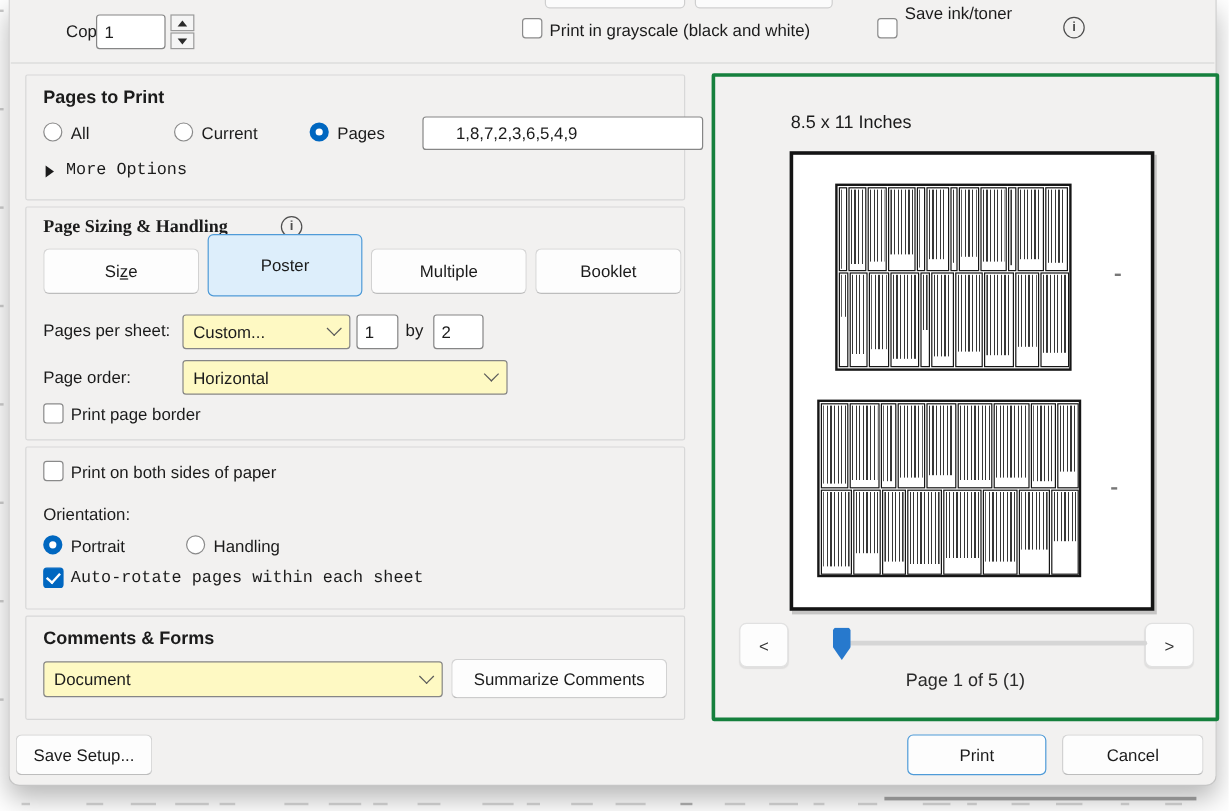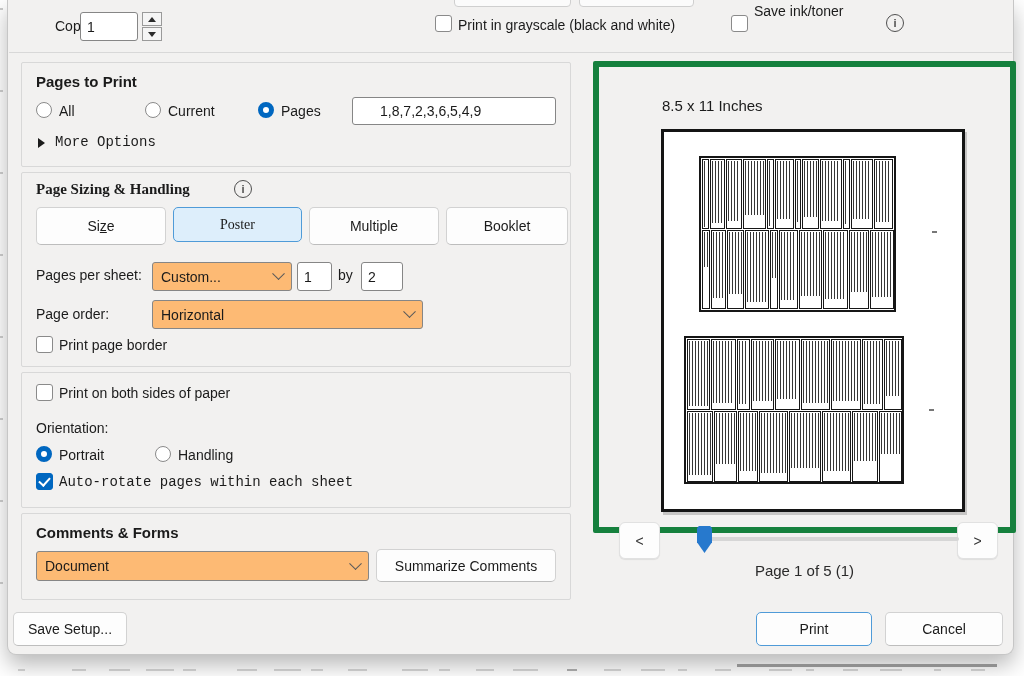--- a/index.html
+++ b/index.html
@@ -13,21 +13,21 @@
   .lbl{position:absolute;font-size:14px;white-space:nowrap;}
   .h1{position:absolute;font-size:15px;font-weight:bold;white-space:nowrap;}
   .btn{position:absolute;background:#fdfdfd;border:1px solid #d2d2d2;border-bottom-color:#bdbdbd;
        border-radius:5px;font-size:14px;display:flex;align-items:center;justify-content:center;
        box-sizing:border-box;cursor:default;}
   .btn.sel{background:#ddeefb;border:1.5px solid #4f9bd8;}
   .btn.primary{border:1.5px solid #4f9bd8;}
   .cut{position:absolute;top:-19px;height:26px;background:#fbfbfb;border:1px solid #cfcfcf;border-radius:4px;box-sizing:border-box;}
   .input{position:absolute;background:#ffffff;border:1px solid #868686;border-radius:3px;
          font-size:14px;font-family:"Liberation Sans",sans-serif;padding:0 6px;box-sizing:border-box;color:#1b1b1b;}
-  .dd{position:absolute;background:#fdba74;border:1px solid #868686;border-radius:3px;
+  .dd{position:absolute;background:#fef9c3;border:1px solid #868686;border-radius:3px;
       font-size:14px;display:flex;align-items:center;padding:0 8px;box-sizing:border-box;}
   .dd .txt{flex:1;white-space:nowrap;overflow:hidden;}
   .chev{width:8px;height:8px;border-right:1.4px solid #5a5a5a;border-bottom:1.4px solid #5a5a5a;
         transform:rotate(45deg) translate(-2px,-2px);flex:none;}
   .radio{position:absolute;width:16px;height:16px;border-radius:50%;background:#fff;
          border:1px solid #8a8a8a;box-sizing:border-box;}
   .radio.on{border:5px solid #0067c0;}
   .cb{position:absolute;width:17px;height:17px;background:#fff;border:1px solid #8a8a8a;
       border-radius:3px;box-sizing:border-box;}
   .cb.on{background:#0067c0;border-color:#0067c0;}
@@ -37,22 +37,22 @@
         box-sizing:border-box;display:flex;align-items:center;justify-content:center;
         font-size:11px;font-weight:bold;color:#4f4f4f;}
   .tri-r{position:absolute;width:0;height:0;border-left:7px solid #1b1b1b;
          border-top:5px solid transparent;border-bottom:5px solid transparent;}
   .spin{position:absolute;width:20px;height:29px;box-sizing:border-box;}
   .spin .half{position:absolute;left:0;width:20px;height:14px;background:#f5f5f5;
         border:1px solid #9a9a9a;box-sizing:border-box;display:flex;align-items:center;justify-content:center;}
   .spin .up{top:0;} .spin .dn{top:15px;}
   .tri-up{width:0;height:0;border-bottom:5px solid #2b2b2b;border-left:4px solid transparent;border-right:4px solid transparent;}
   .tri-dn{width:0;height:0;border-top:5px solid #2b2b2b;border-left:4px solid transparent;border-right:4px solid transparent;}
-  .panel{position:absolute;left:585px;top:61px;width:423px;height:472px;
-         border:6px solid #15803d;border-radius:2px;box-sizing:border-box;}
+  .panel{position:absolute;left:585px;top:61px;width:423px;height:540px;
+         border:3px solid #15803d;border-radius:2px;box-sizing:border-box;}
   .sheet{position:absolute;left:62px;top:62px;width:298px;height:377px;background:#ffffff;
          border:3px solid #141414;box-sizing:content-box;box-shadow:2px 3px 0 rgba(0,0,0,.18);}
   .ptable{position:absolute;border:2px solid #161616;box-sizing:border-box;display:flex;flex-direction:column;}
   .prow{display:flex;flex:1;min-height:0;}
   .pcell{border:1px solid #161616;margin:0.5px;flex:1;position:relative;overflow:hidden;background:#fff;}
   .ptxt{position:absolute;left:1px;right:1px;top:1px;opacity:.88;
         background:repeating-linear-gradient(90deg,#1c1c1c 0 1px,transparent 1px 3px);}
   .navbtn{position:absolute;width:41px;height:37px;background:#fdfdfd;border:1px solid #e1e1e1;
           border-radius:6px;box-shadow:0 1px 1px rgba(0,0,0,.08);display:flex;align-items:center;
           justify-content:center;font-size:14px;color:#333;box-sizing:border-box;}
@@ -91,32 +91,32 @@
     <div class="divider"></div>
 
     <div class="sec" style="left:13px;top:62px;width:550px;height:105px;">
       <div class="h1" style="left:14px;top:10px;">Pages to Print</div>
       <span class="radio" style="left:14px;top:39px;"></span>
       <div class="lbl" style="left:37px;top:40px;">All</div>
       <span class="radio" style="left:123px;top:39px;"></span>
       <div class="lbl" style="left:146px;top:40px;">Current</div>
       <span class="radio on" style="left:236px;top:39px;"></span>
       <div class="lbl" style="left:259px;top:40px;">Pages</div>
-      <input class="input" style="left: 330px; top: 34px; width: 204px; height: 28px; padding-left: 27px;" value="1,8,7,2,3,6,5,4,9">
+      <input class="input" style="left: 330px; top: 34px; width: 234px; height: 28px; padding-left: 27px;" value="1,8,7,2,3,6,5,4,9">
       <div class="tri-r" style="left:16px;top:75px;"></div>
       <div class="lbl" style="left:33px;top:71px;font-family:Liberation Mono, monospace;">More Options</div>
     </div>
 
     <div class="sec" style="left:13px;top:172px;width:550px;height:195px;">
       <div class="h1" style="left:14px;top:8px;font-family:Liberation Serif, serif;">Page Sizing &amp; Handling</div>
       <div class="info" style="left:212px;top:7px;">i</div>
       <div class="btn" style="left:14px;top:34px;width:130px;height:38px;">
         <span><span>Si</span><span class="u">z</span><span>e</span></span>
       </div>
-      <div class="btn sel" style="left:151px;top:34px;width:129px;height:35px;font-family:Liberation Serif, serif;">Poster</div>
+      <div class="btn sel" style="left:151px;top:22px;width:129px;height:52px;">Poster</div>
       <div class="btn" style="left:287px;top:34px;width:130px;height:38px;">Multiple</div>
       <div class="btn" style="left:424px;top:34px;width:122px;height:38px;">Booklet</div>
 
       <div class="lbl" style="left:14px;top:94px;">Pages per sheet:</div>
       <div class="dd" style="left:130px;top:89px;width:140px;height:29px;">
         <span class="txt">Custom...</span>
           <span class="chev"></span>
       </div>
       <input class="input" style="left: 275px; top: 89px; width: 35px; height: 29px;" value="1">
       <div class="lbl" style="left:316px;top:94px;">by</div>

